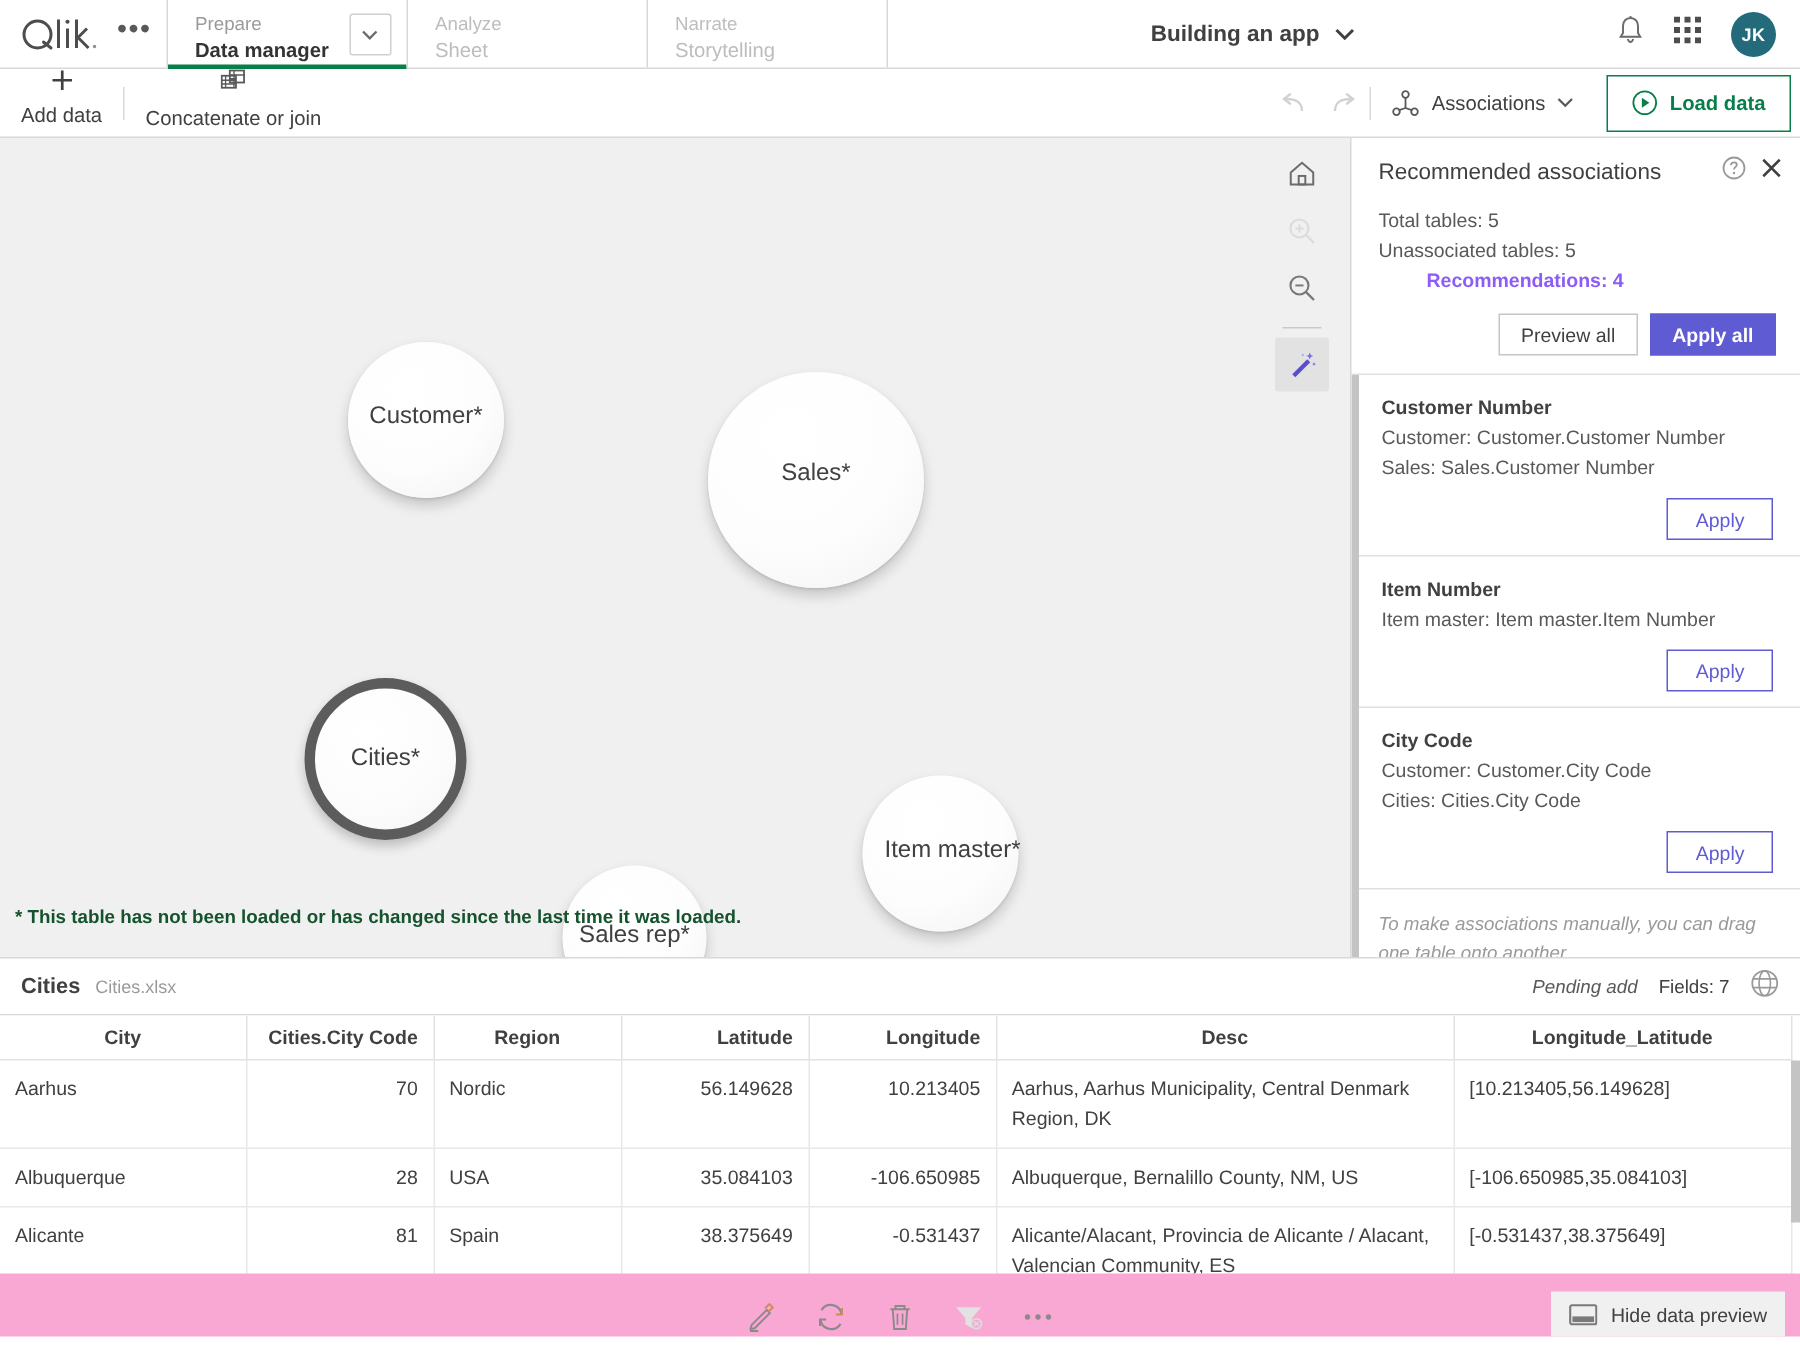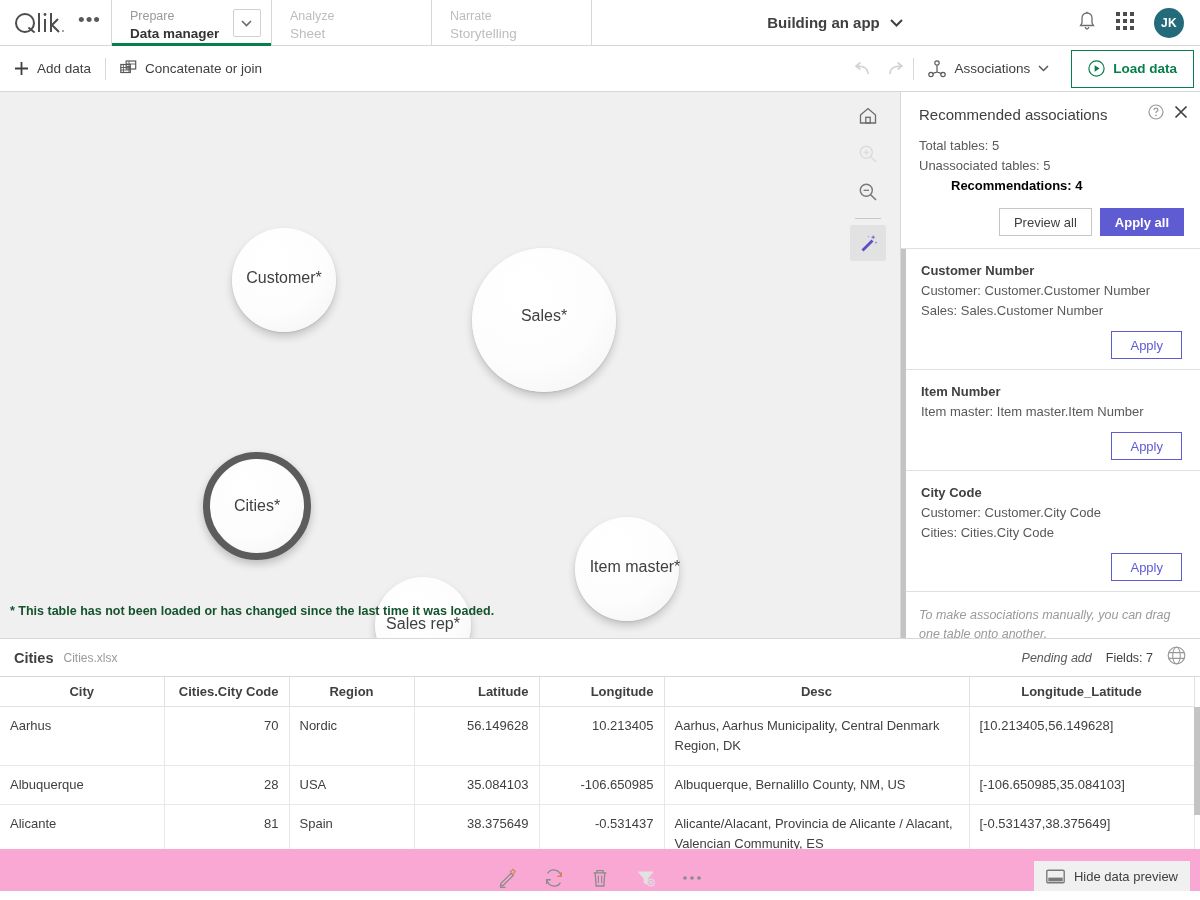--- a/index.html
+++ b/index.html
@@ -78,20 +78,21 @@
     display: flex; align-items: center;
     background: #fff;
     border-bottom: 1px solid #d8d8d8;
     position: relative;
   }
   .tb-btn {
     display: flex; align-items: center; gap: 8px;
     font-size: 13.5px; color: #404040;
     padding: 0 14px; height: 100%;
     cursor: pointer;
+    flex-direction: column;
   }
   .tb-sep { width: 1px; height: 22px; background: #d8d8d8; }
   .tb-right {
     margin-left: auto; display: flex; align-items: center; height: 100%;
   }
   .icon-btn {
     width: 34px; height: 34px;
     display: flex; align-items: center; justify-content: center;
     cursor: pointer;
   }
@@ -168,21 +169,21 @@
   .panel-head {
     padding: 12px 12px 8px 18px;
   }
   .panel-title-row {
     display: flex; align-items: center;
   }
   .panel-title { font-size: 15px; color: #404040; }
   .panel-head-icons { margin-left: auto; display: flex; align-items: center; gap: 10px; }
   .panel-stats { padding: 4px 0 0 18px; }
   .panel-stats div { font-size: 13px; color: #595959; line-height: 20px; }
-  .panel-stats div.bold { font-weight: bold; color: #000000; padding-left: 32px; }
+  .panel-stats div.bold { font-weight: bold; color: #8b5cf6; padding-left: 32px; }
   .panel-actions {
     display: flex; justify-content: flex-end; gap: 8px;
     padding: 12px 16px 12px 0;
   }
   .btn-outline {
     border: 1px solid #c6c6c6; background: #fff; color: #404040;
     font-size: 13px; height: 28px; padding: 0 14px; cursor: pointer;
   }
   .btn-primary {
     border: 1px solid #5f5bd3; background: #5f5bd3; color: #fff;

